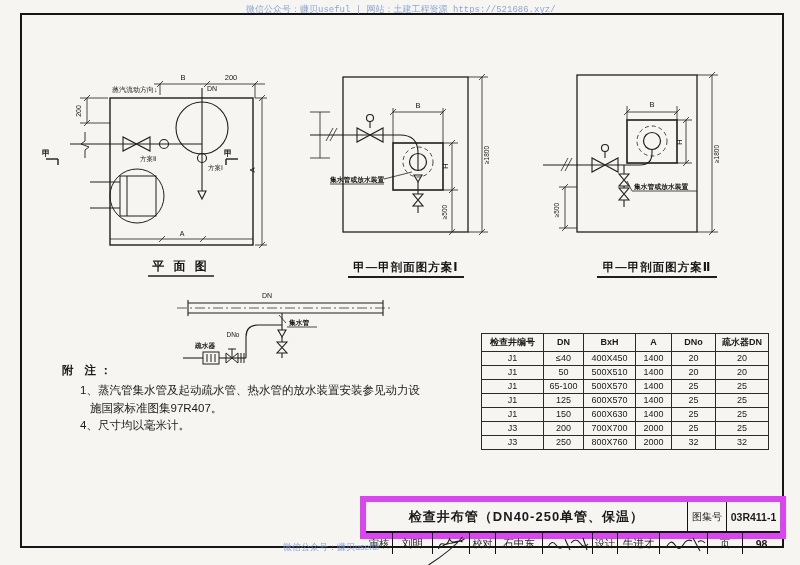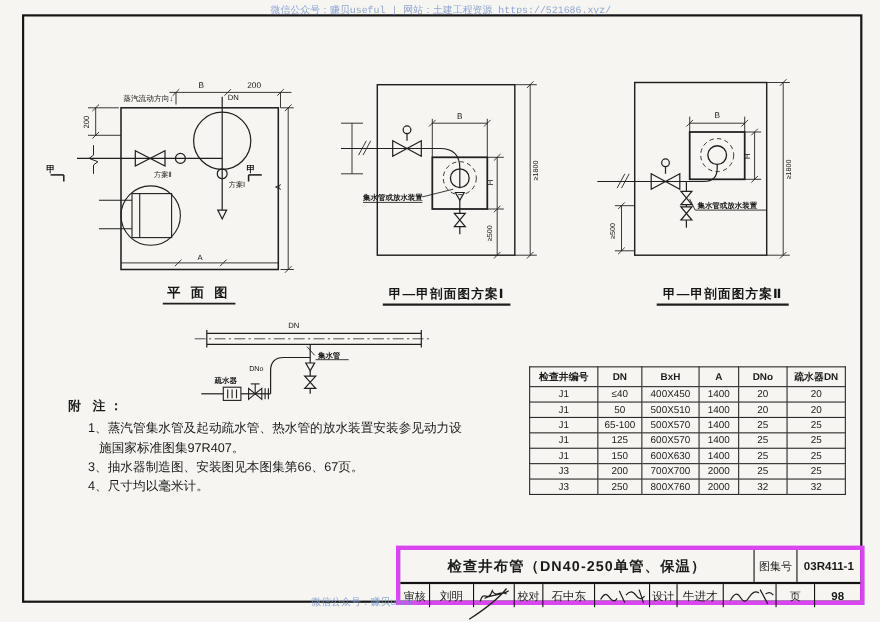--- a/index.html
+++ b/index.html
@@ -32,22 +32,22 @@
   .note-item{padding-left:32px;text-indent:-10px;}
   
   .dtable{position:absolute;left:481px;top:333px;border-collapse:collapse;table-layout:fixed;}
   .dtable th,.dtable td{
     border:1px solid #2a2a2a;font-size:9px;text-align:center;
     padding:0;height:13px;line-height:13px;font-weight:400;white-space:nowrap;
   }
   .dtable th{height:17px;line-height:17px;font-weight:600;}
   .dtable{border:1.5px solid #1c1c1c;}
   
-  .tblock{position:absolute;left:360px;top:496px;width:426px;height:54px;
-    border:4px solid #d946ef;box-sizing:border-box;z-index:4;}
+  .tblock{position:absolute;left:360px;top:496px;width:426px;height:43px;
+    border:6px solid #d946ef;box-sizing:border-box;z-index:4;}
   .tb-row1{display:flex;height:31px;border-bottom:2px solid #121212;box-sizing:border-box;}
   .tb-row2{display:flex;height:21px;box-sizing:border-box;}
   .tb-cell{display:flex;align-items:center;justify-content:center;box-sizing:border-box;
     border-right:1.5px solid #121212;overflow:visible;white-space:nowrap;}
   .tb-cell:last-child{border-right:none;font-weight:bold;}
   .tb-title{width:322px;font-size:13px;font-weight:600;letter-spacing:1px;}
   .tb-atlas-label{width:39px;font-size:10px;}
   .tb-atlas-no{flex:1;font-size:10.5px;}
   .lbl{font-size:10px;}
   .nm{font-size:10.5px;}
@@ -259,21 +259,20 @@
   <line x1="122" y1="45" x2="152" y2="45" stroke-width="0.8"></line>
   <text class="t-lbl" x="102" y="16" text-anchor="middle">DN</text>
   <text class="t-lblb" x="124" y="43">集水管</text>
   <text class="t-dims" x="68" y="55" text-anchor="middle">DNo</text>
   <text class="t-lblb" x="30" y="66">疏水器</text>
 </svg>
 
 <div class="notes">
   <div class="notes-heading">附  注：</div>
   <div class="note-item">1、蒸汽管集水管及起动疏水管、热水管的放水装置安装参见动力设施国家标准图集97R407。</div>
-  <div class="note-item">3、抽水器制造图、安装图见本图集第66、67页。</div>
   <div class="note-item">4、尺寸均以毫米计。</div>
 </div>
 
 <table class="dtable">
   <colgroup>
       <col style="width:62px">
       <col style="width:40px">
       <col style="width:52px">
       <col style="width:36px">
       <col style="width:44px">

